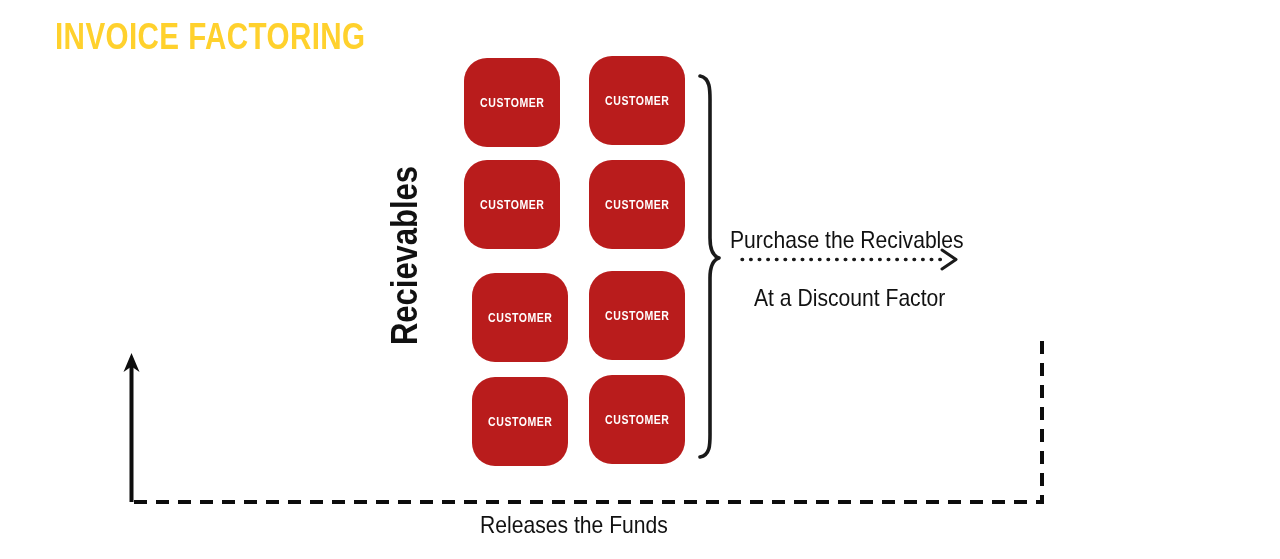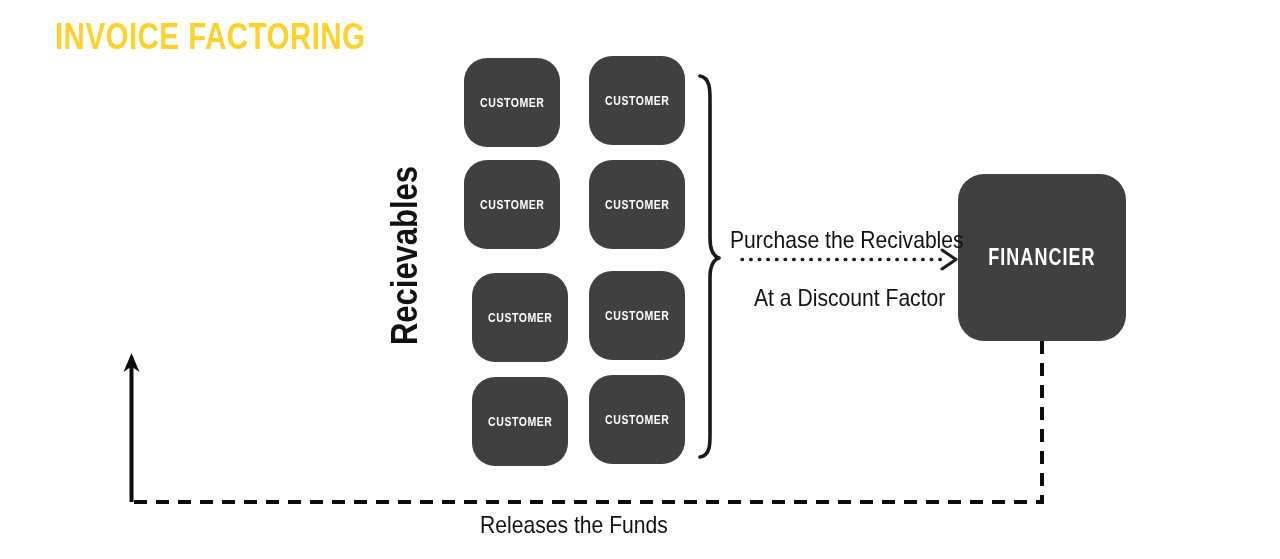--- a/index.html
+++ b/index.html
@@ -31,21 +31,21 @@
     line-height: 42px;
     color: #FFD12D;
     transform: scaleX(0.80);
     transform-origin: left top;
     white-space: nowrap;
   }
 
   
   .node {
     position: absolute;
-    background: #404040;
+    background: #b91c1c;
     border-radius: 22px;
     display: flex;
     align-items: center;
     justify-content: center;
   }
   .node-label {
     color: #ffffff;
     font-family: "Liberation Sans", sans-serif;
     font-weight: bold;
     white-space: nowrap;
@@ -107,23 +107,20 @@
   }
 </style>
 </head>
 <body>
 
 <div id="canvas">
 
   <div class="title">INVOICE FACTORING</div>
 
 
-  <div class="node node-big" style="left:958px; top:174px;">
-    <span class="node-label">FINANCIER</span>
-  </div>
 
   <div class="node node-cust" style="left:464px; top:58px;">
     <span class="node-label">CUSTOMER</span>
   </div>
   <div class="node node-cust" style="left:589px; top:56px;">
     <span class="node-label">CUSTOMER</span>
   </div>
 
   <div class="node node-cust" style="left:464px; top:160px;">
     <span class="node-label">CUSTOMER</span>

